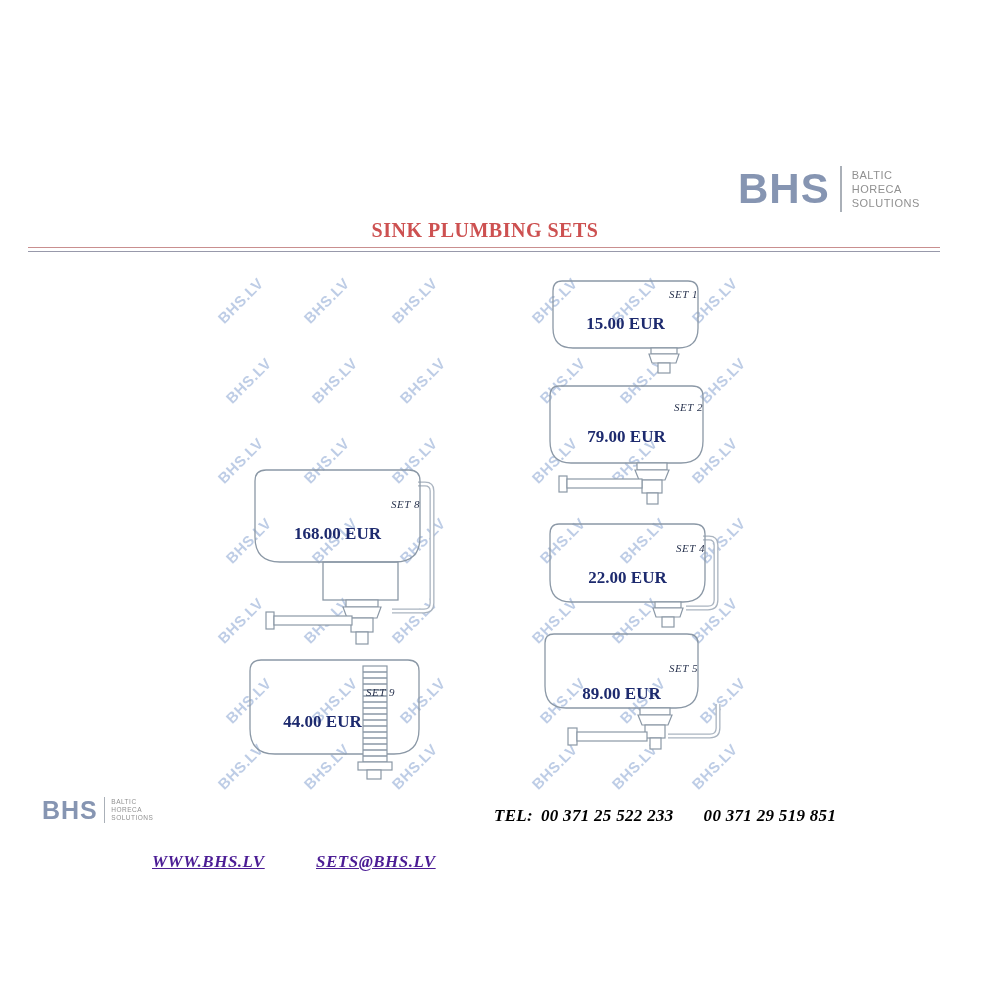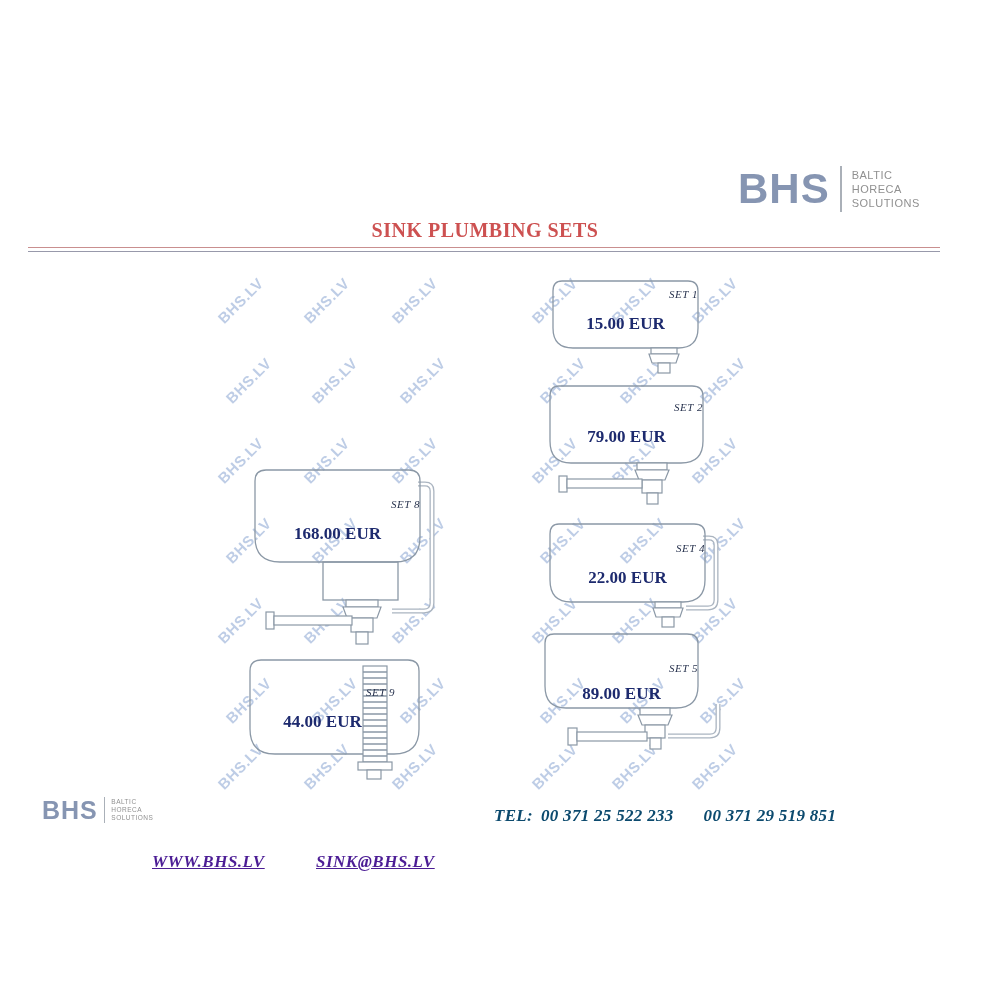--- a/index.html
+++ b/index.html
@@ -38,21 +38,21 @@
   .pipe-in{fill:none;stroke:#fff;stroke-width:2.4;}
   .set{position:absolute;text-align:right;z-index:3;
        font:italic 11px "Liberation Serif",serif;color:#2a3550;letter-spacing:.5px;}
   .price{position:absolute;text-align:center;z-index:3;
          font:bold 17px "Liberation Serif",serif;color:#1d2a6e;}
 
   
   .f-link{position:absolute;top:806px;z-index:3;font:italic bold 17px "Liberation Serif",serif;
           color:#4c1d95;text-decoration:underline;letter-spacing:.5px;margin-top:46px;}
   .f-tel{position:absolute;left:494px;top:806px;z-index:3;font:italic bold 17px "Liberation Serif",serif;
-         color:#0c4a6e;letter-spacing:.3px;white-space:nowrap;}
+         color:#000000;letter-spacing:.3px;white-space:nowrap;}
   .f-tel .gap{display:inline-block;width:30px;}
   .f-tel .sp{display:inline-block;width:8px;}
 </style>
 </head>
 <body>
 
 <div id="page">
 
   <div class="wm-layer">
       <span class="wm" style="left: 212px; top: 292px;">BHS.LV</span>
@@ -200,19 +200,19 @@
     <span class="logo-text">BHS</span>
     <span class="logo-divider"></span>
     <span class="logo-tag">
       <span>BALTIC</span>
       <span>HORECA</span>
       <span>SOLUTIONS</span>
     </span>
   </div>
 
   <a class="f-link" style="left:152px" href="#">WWW.BHS.LV</a>
-  <a class="f-link" style="left:316px" href="#">SINK@BHS.LV</a>
+  <a class="f-link" style="left:316px" href="#">SETS@BHS.LV</a>
 
   <div class="f-tel">
     <span>TEL:</span><span class="sp"></span><span>00 371  25 522 233</span><span class="gap"></span><span>00 371 29 519 851</span>
   </div>
 
 </div>
 
 </body></html>

